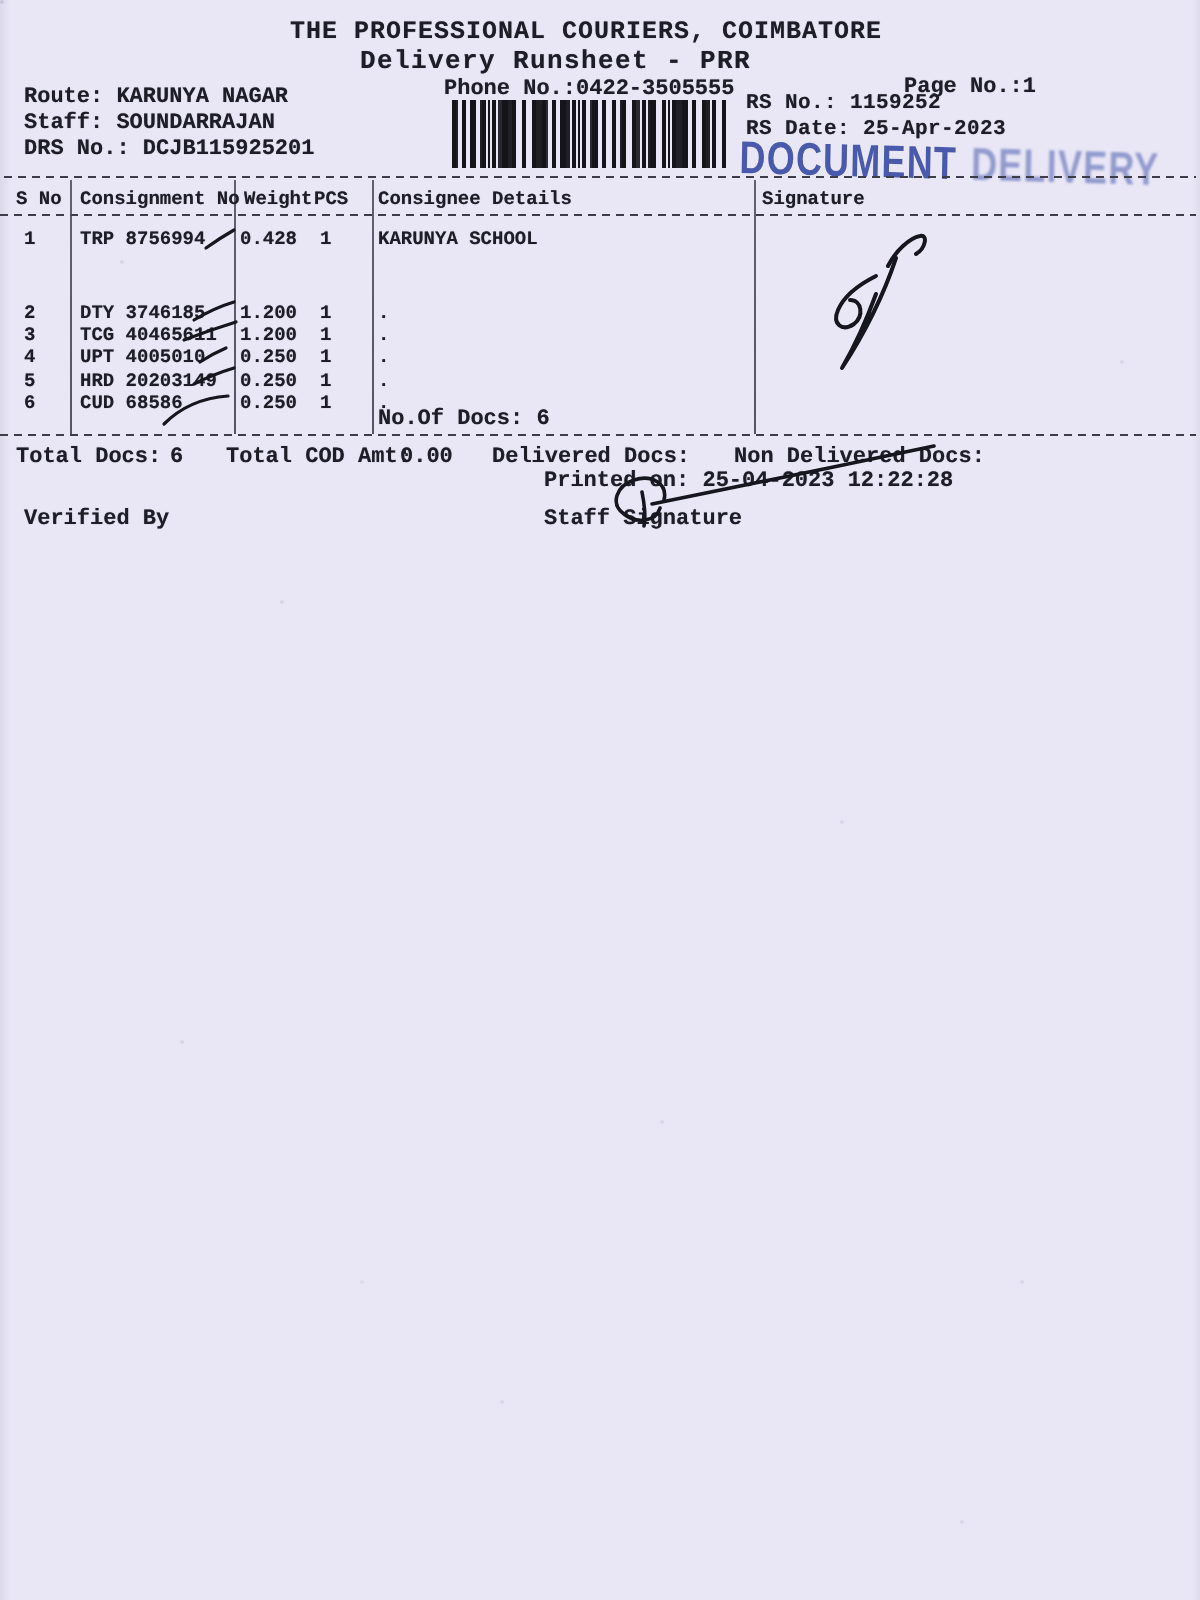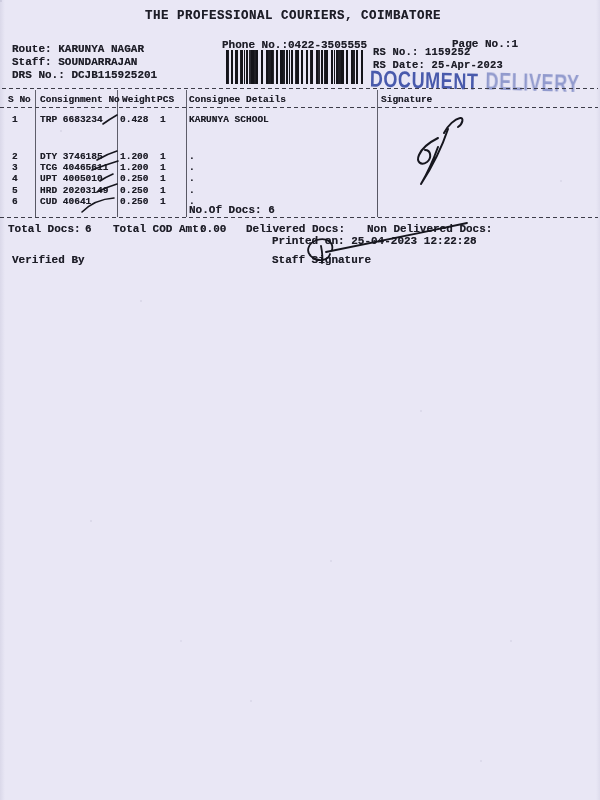--- a/index.html
+++ b/index.html
@@ -71,20 +71,21 @@
       180px 640px 0 rgba(110,110,150,.10),480px 760px 0 rgba(110,110,150,.12);
   }
 </style>
 </head>
 <body>
 
 <div class="page">
   <div class="speckles"></div>
 
   <div class="abs ink t-title" style="left:145px;top:9px">THE PROFESSIONAL COURIERS, COIMBATORE</div>
+  <div class="abs ink t-sub" style="left:180px;top:23px">Delivery Runsheet - PRR</div>
   <div class="abs ink t-sm" style="left:222px;top:39px">Phone No.:0422-3505555</div>
   <div class="abs ink t-sm" style="left:452px;top:38px">Page No.:1</div>
 
   <div class="abs ink t-sm" style="left:12px;top:43px">Route: KARUNYA NAGAR</div>
   <div class="abs ink t-sm" style="left:12px;top:56px">Staff: SOUNDARRAJAN</div>
   <div class="abs ink t-sm" style="left:12px;top:69px">DRS No.: DCJB115925201</div>
 
   <div class="abs ink t-rs" style="left:373px;top:46px">RS No.: 1159252</div>
   <div class="abs ink t-rs" style="left:373px;top:59px">RS Date: 25-Apr-2023</div>
 
@@ -103,21 +104,21 @@
 
   <div class="th ink" style="left:8px">S No</div>
   <div class="th ink" style="left:40px">Consignment No</div>
   <div class="th ink" style="left:122px">Weight</div>
   <div class="th ink" style="left:157px">PCS</div>
   <div class="th ink" style="left:189px">Consignee Details</div>
   <div class="th ink" style="left:381px">Signature</div>
 
   <div class="row" style="top:114px">
     <span class="cell ink c-sno">1</span>
-    <span class="cell ink c-consign">TRP 6683234</span>
+    <span class="cell ink c-consign">TRP 8756994</span>
     <span class="cell ink c-weight">0.428</span>
     <span class="cell ink c-pcs">1</span>
     <span class="cell ink c-consignee">KARUNYA SCHOOL</span>
   </div>
   <div class="row" style="top:151px">
     <span class="cell ink c-sno">2</span>
     <span class="cell ink c-consign">DTY 3746185</span>
     <span class="cell ink c-weight">1.200</span>
     <span class="cell ink c-pcs">1</span>
     <span class="cell ink c-consignee">.</span>
@@ -138,21 +139,21 @@
   </div>
   <div class="row" style="top:185px">
     <span class="cell ink c-sno">5</span>
     <span class="cell ink c-consign">HRD 20203149</span>
     <span class="cell ink c-weight">0.250</span>
     <span class="cell ink c-pcs">1</span>
     <span class="cell ink c-consignee">.</span>
   </div>
   <div class="row" style="top:196px">
     <span class="cell ink c-sno">6</span>
-    <span class="cell ink c-consign">CUD 40641</span>
+    <span class="cell ink c-consign">CUD 68586</span>
     <span class="cell ink c-weight">0.250</span>
     <span class="cell ink c-pcs">1</span>
     <span class="cell ink c-consignee">.</span>
   </div>
 
   <div class="abs ink t-sm" style="left:189px;top:204px">No.Of Docs: 6</div>
 
   <div class="abs ink t-sm" style="left:8px;top:223px">Total Docs:</div>
   <div class="abs ink t-sm" style="left:85px;top:223px">6</div>
   <div class="abs ink t-sm" style="left:113px;top:223px">Total COD Amt:</div>

